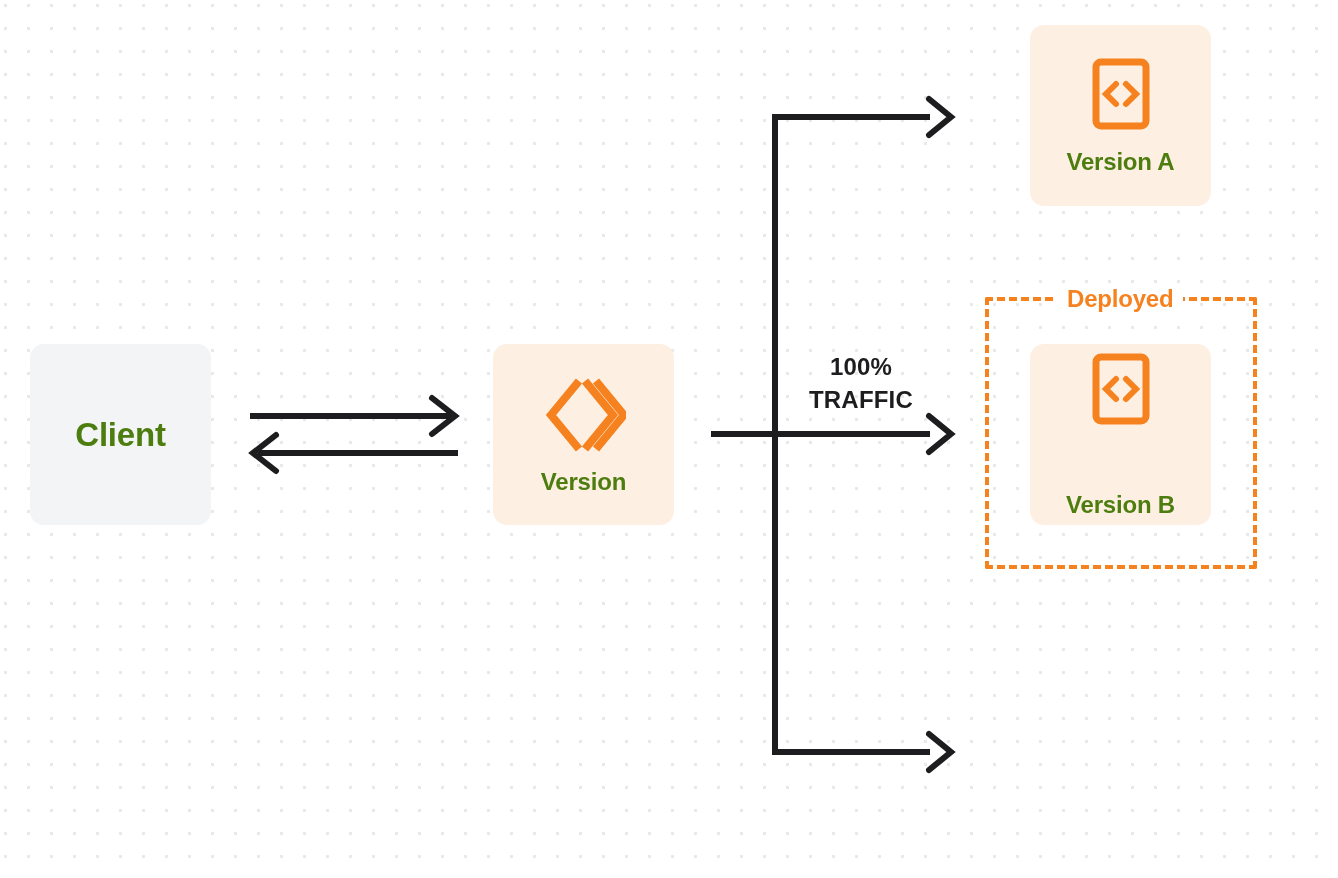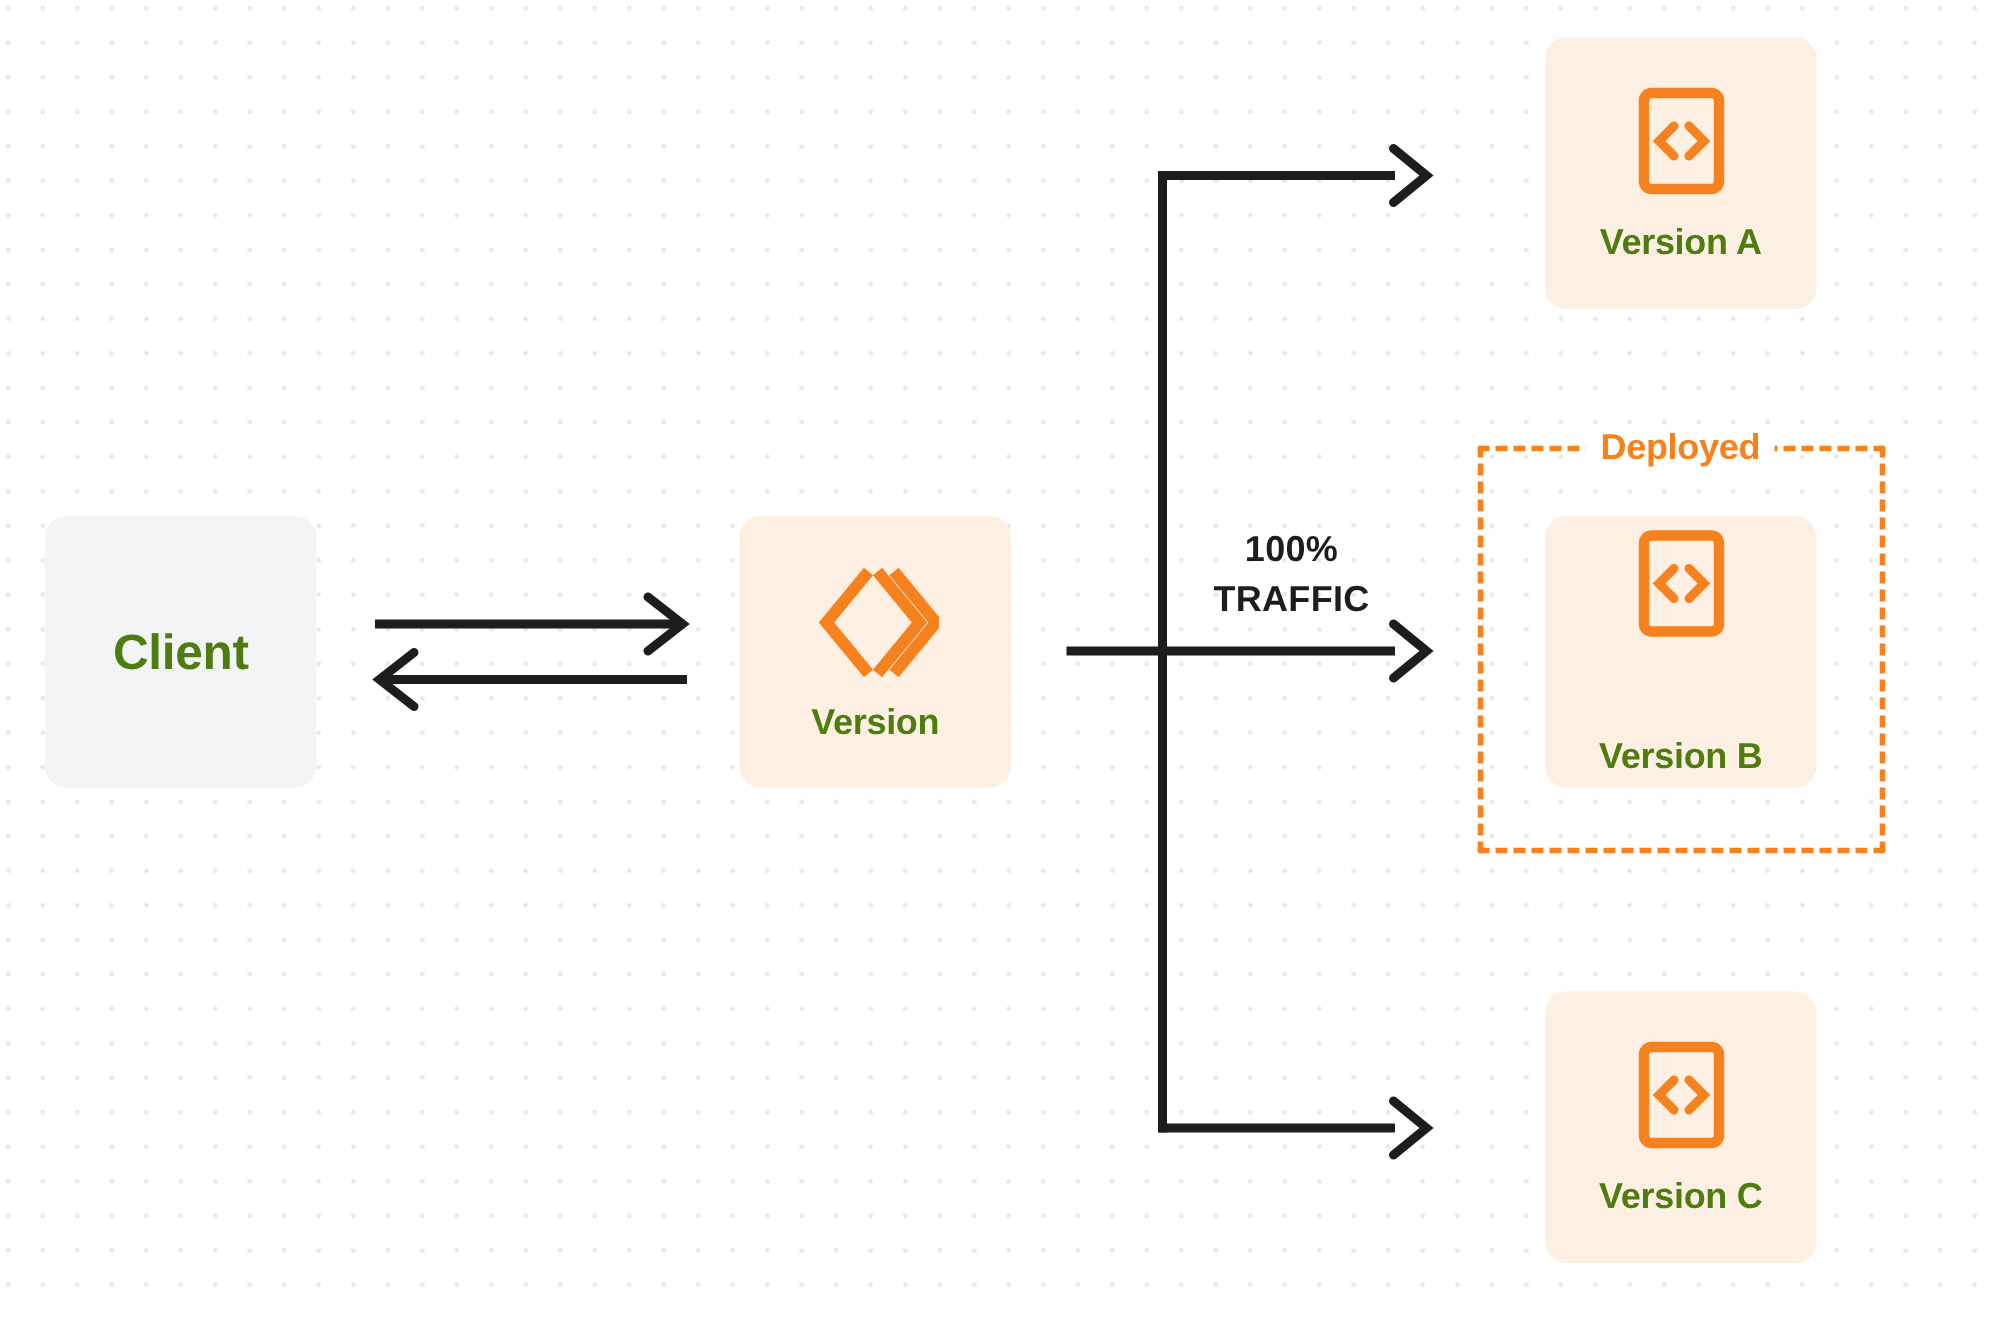--- a/index.html
+++ b/index.html
@@ -209,24 +209,14 @@
     <span class="node-icon">
       <svg width="58" height="72" viewBox="0 0 58 72" xmlns="http://www.w3.org/2000/svg">
         <rect x="4" y="4" width="50" height="64" rx="5" ry="5" fill="none" stroke="#f6821f" stroke-width="7"></rect>
         <polyline points="24,26 14,36 24,46" fill="none" stroke="#f6821f" stroke-width="6" stroke-linecap="round" stroke-linejoin="miter"></polyline>
         <polyline points="34,26 44,36 34,46" fill="none" stroke="#f6821f" stroke-width="6" stroke-linecap="round" stroke-linejoin="miter"></polyline>
       </svg>
     </span>
     <span class="node-label">Version B</span>
   </div>
 
-  <div class="node node-version node-version-c">
-    <span class="node-icon">
-      <svg width="58" height="72" viewBox="0 0 58 72" xmlns="http://www.w3.org/2000/svg">
-        <rect x="4" y="4" width="50" height="64" rx="5" ry="5" fill="none" stroke="#f6821f" stroke-width="7"></rect>
-        <polyline points="24,26 14,36 24,46" fill="none" stroke="#f6821f" stroke-width="6" stroke-linecap="round" stroke-linejoin="miter"></polyline>
-        <polyline points="34,26 44,36 34,46" fill="none" stroke="#f6821f" stroke-width="6" stroke-linecap="round" stroke-linejoin="miter"></polyline>
-      </svg>
-    </span>
-    <span class="node-label">Version C</span>
-  </div>
 
 </div>
 
 </body></html>

